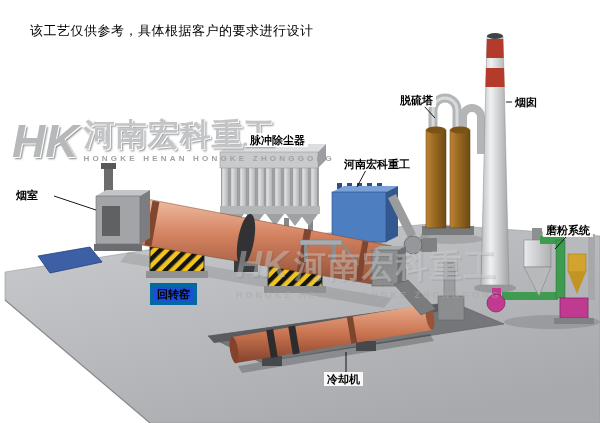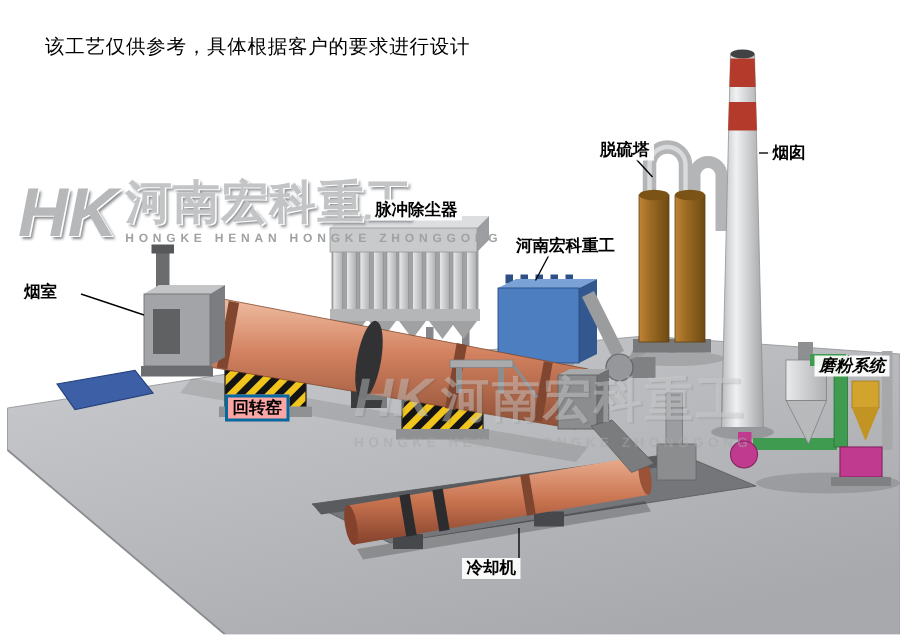--- a/index.html
+++ b/index.html
@@ -7,21 +7,21 @@
            font-family:"Liberation Sans", sans-serif; }
 
   svg.scene { position:absolute; left:0; top:0; z-index:10; }
 
   .disclaimer { position:absolute; left:30px; top:22px; font-size:13px; color:#000;
                 letter-spacing:.5px; z-index:30; }
 
   .lbl { position:absolute; font-weight:bold; font-size:11px; color:#000;
          background:rgba(255,255,255,.92); padding:1px 3px; line-height:12px;
          white-space:nowrap; z-index:30; }
-  .lbl-hl { background:#fca5a5; border:2px solid #0369a1; }
+  .lbl-hl { background:#1d4ed8; border:4px solid #0369a1;margin-top:20px; }
 
   .logo-left { position:absolute; left:12px; top:118px; z-index:25; display:flex; gap:5px;
                align-items:flex-start; }
   .logo-hk { font-size:46px; line-height:46px; font-weight:900; font-style:italic; color:#b6b8ba;
              text-shadow:1px 1px 0 #fefefe, 2px 2px 2px #85878a; }
   .logo-cn { font-size:31px; line-height:33px; font-weight:900; color:#c2c4c6; letter-spacing:1px;
              text-shadow:1px 1px 0 #ffffff, 2px 2px 2px #8b8d90; }
   .logo-en { font-size:8px; font-weight:bold; color:#9fa1a3; letter-spacing:3.2px; margin-top:3px; }
 
   .wm-center { position:absolute; left:236px; top:244px; z-index:20; opacity:.55; pointer-events:none; }
@@ -261,16 +261,16 @@
     </div>
     <div class="wm-en">HONGKE HENAN HONGKE ZHONGGONG</div>
   </div>
 
   <div class="lbl" style="left:13px; top:188px;">烟室</div>
   <div class="lbl lbl-hl" style="left:150px; top:263px;">回转窑</div>
   <div class="lbl" style="left:247px; top:133px;">脉冲除尘器</div>
   <div class="lbl" style="left:341px; top:157px;">河南宏科重工</div>
   <div class="lbl" style="left:397px; top:93px;">脱硫塔</div>
   <div class="lbl" style="left:512px; top:95px;">烟囱</div>
-  <div class="lbl" style="left:543px; top:237px;font-style:italic;">磨粉系统</div>
-  <div class="lbl" style="left:308px; top:372px;">冷却机</div>
+  <div class="lbl" style="left:543px; top:223px;">磨粉系统</div>
+  <div class="lbl" style="left:324px; top:372px;">冷却机</div>
 
 </div>
 
 </body></html>

